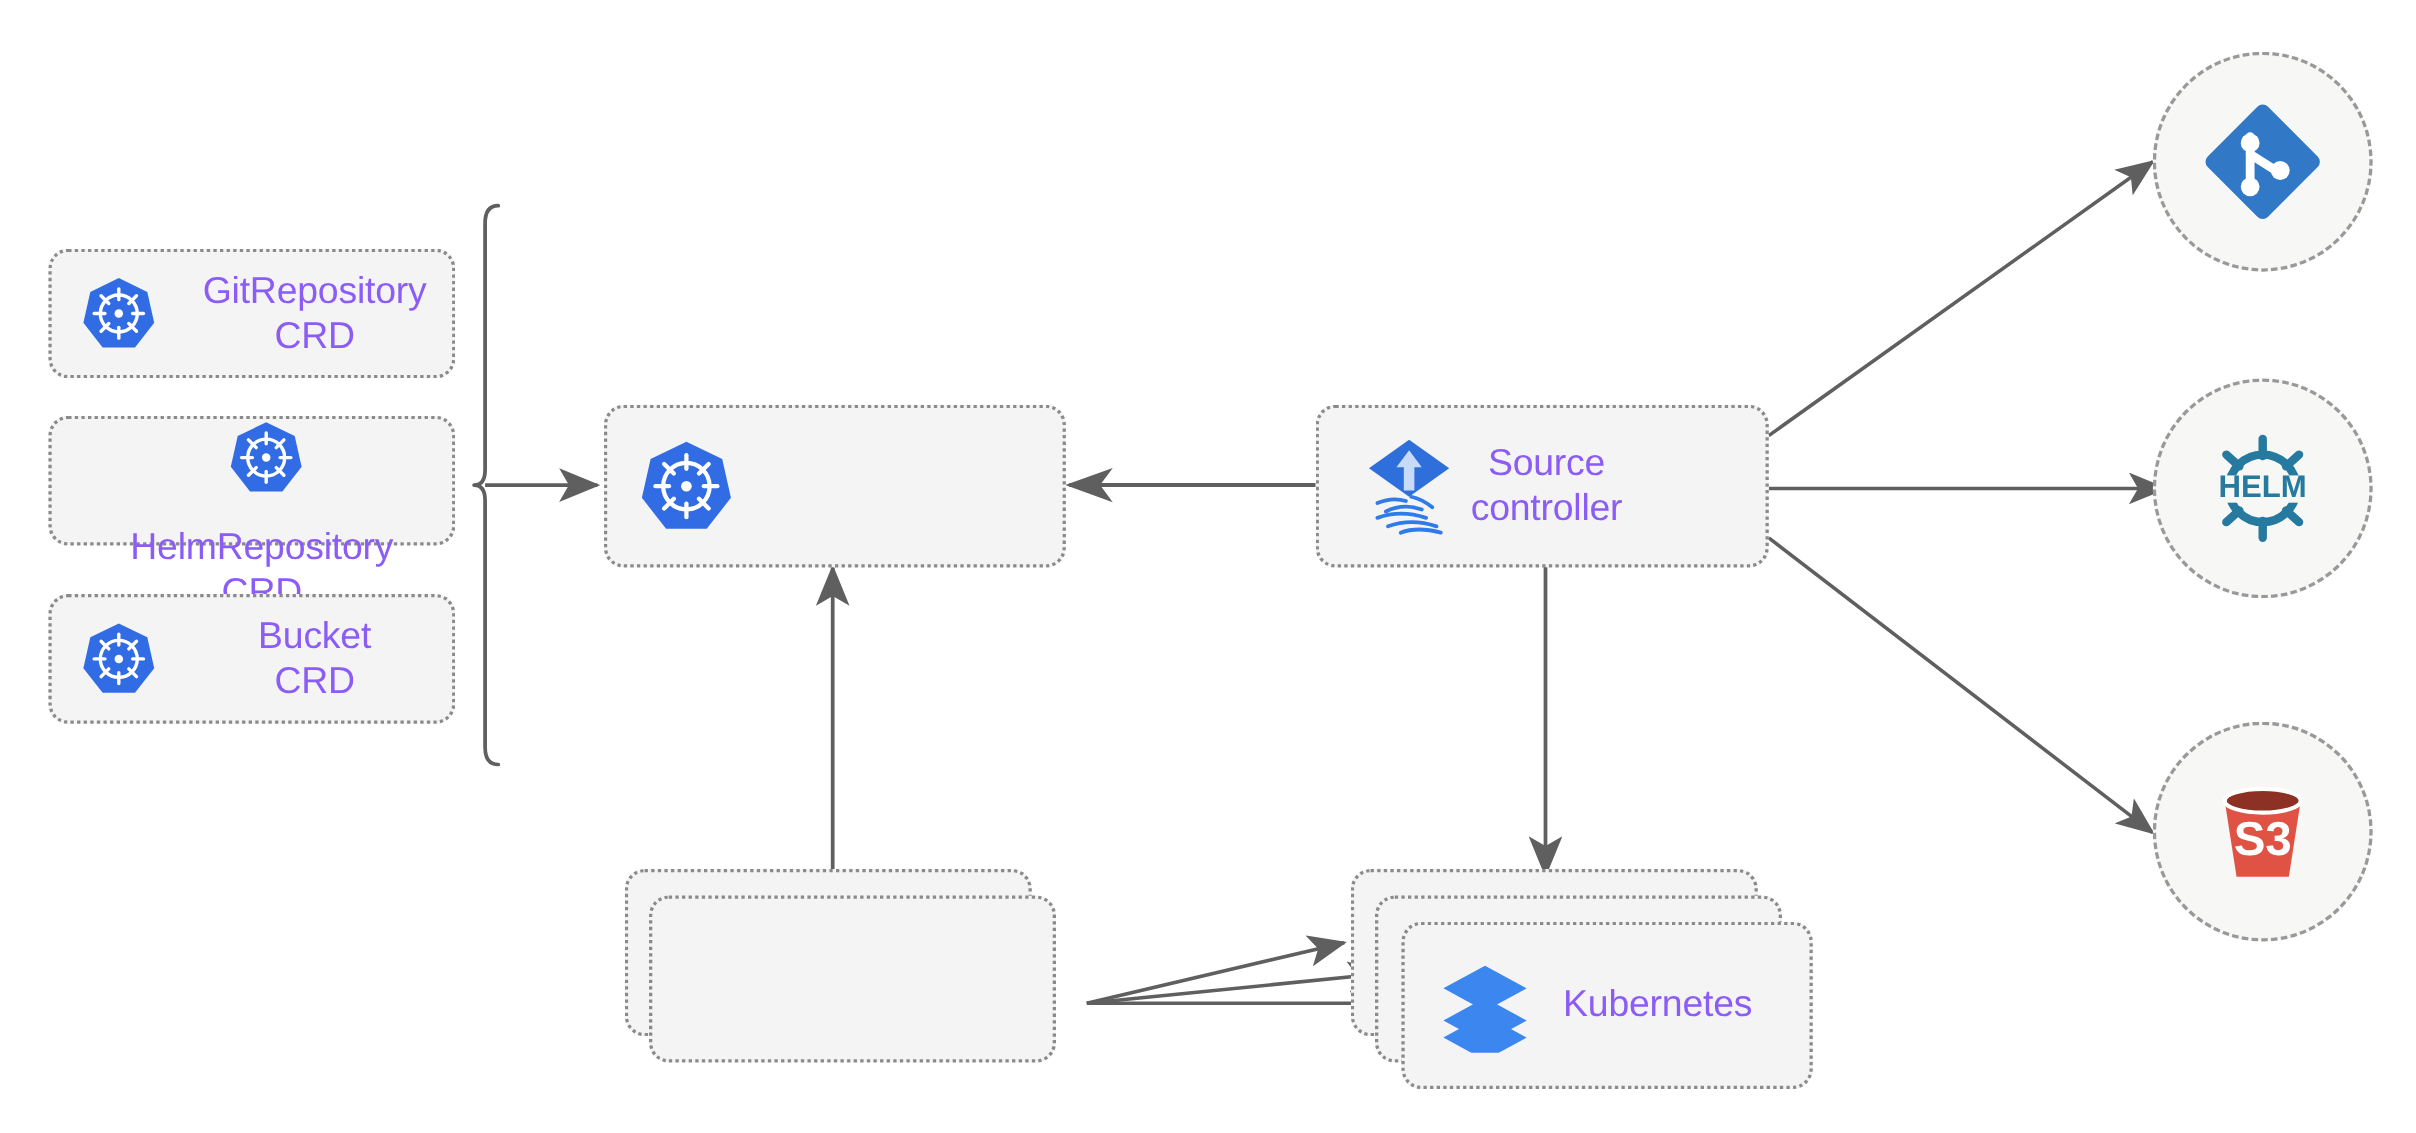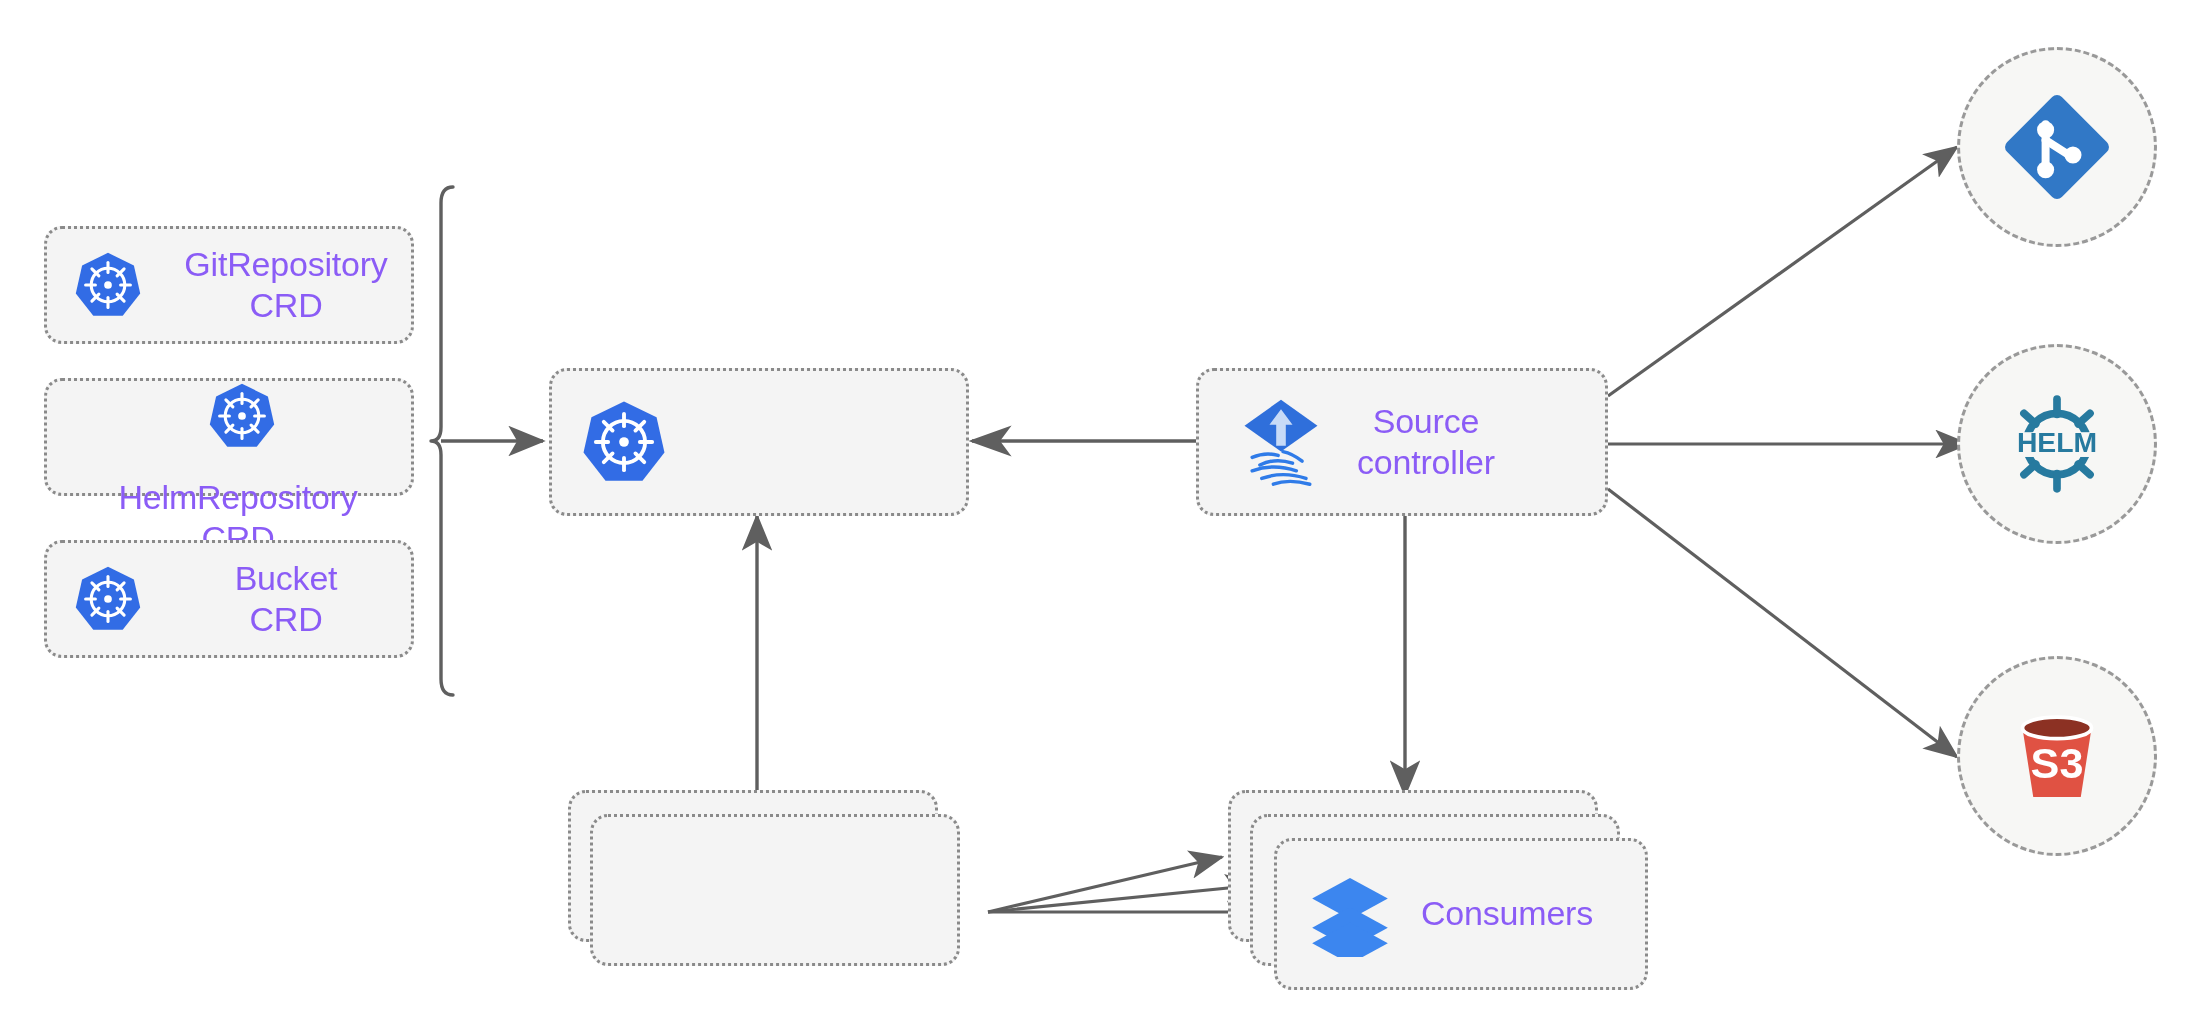--- a/index.html
+++ b/index.html
@@ -197,21 +197,21 @@
         <line x1="68" y1="50" x2="82" y2="50"></line>
         <line x1="27" y1="27" x2="37" y2="37"></line>
         <line x1="63" y1="63" x2="73" y2="73"></line>
         <line x1="73" y1="27" x2="63" y2="37"></line>
         <line x1="37" y1="63" x2="27" y2="73"></line>
       </g>
       <circle cx="50" cy="50" r="5.5" fill="#ffffff"></circle>
     </svg>
   </div>
 
-  <div class="card" style="left:1196px; top:368px; width:412px; height:148px; padding-left:34px; gap:28px;">
+  <div class="card" style="left:1196px; top:368px; width:412px; height:148px; padding-left:34px; gap:8px;">
     <svg class="icon" width="96" height="96" viewBox="0 0 100 100">
       <polygon points="50,6 88,33 50,60 12,33" fill="#2F6FDB"></polygon>
       <path d="M50,16 L62,32 L55,32 L55,54 L45,54 L45,32 L38,32 Z" fill="#C7DAF7"></path>
       <g stroke="#2F7BE8" stroke-width="3.6" fill="none" stroke-linecap="round">
         <path d="M20,66 Q34,60 47,64"></path>
         <path d="M28,74 Q44,66 62,72"></path>
         <path d="M20,80 Q42,72 66,80"></path>
         <path d="M30,88 Q52,80 76,88"></path>
         <path d="M42,94 Q58,88 80,94"></path>
         <path d="M52,60 Q62,62 72,70"></path>
@@ -228,21 +228,21 @@
 
   <div class="stack" style="left:1228px; top:790px; width:440px; height:200px;">
     <div class="card" style="left:0px; top:0px; width:370px; height:152px;"></div>
     <div class="card" style="left:22px; top:24px; width:370px; height:152px;"></div>
     <div class="card" style="left:46px; top:48px; width:374px; height:152px; padding-left:30px; gap:28px;">
       <svg class="icon" width="86" height="86" viewBox="0 0 100 100">
         <polygon points="50,8 94,32 50,56 6,32" fill="#3C86EF"></polygon>
         <polygon points="50,42 94,66 50,90 6,66" fill="#3C86EF"></polygon>
         <polygon points="50,60 94,84 50,108 6,84" fill="#3C86EF"></polygon>
       </svg>
-      <span class="card-label">Consumers</span>
+      <span class="card-label">Kubernetes</span>
     </div>
   </div>
 
   <div class="circle-node" style="left:1957px; top:47px;">
     <svg class="icon" width="114" height="114" viewBox="0 0 100 100">
       <rect x="16" y="16" width="68" height="68" rx="6" ry="6" transform="rotate(45 50 50)" fill="#3178C6"></rect>
       <g stroke="#ffffff" stroke-width="7" fill="none" stroke-linecap="round">
         <line x1="40" y1="30" x2="40" y2="71"></line>
         <path d="M40,44 L62,58"></path>
       </g>

